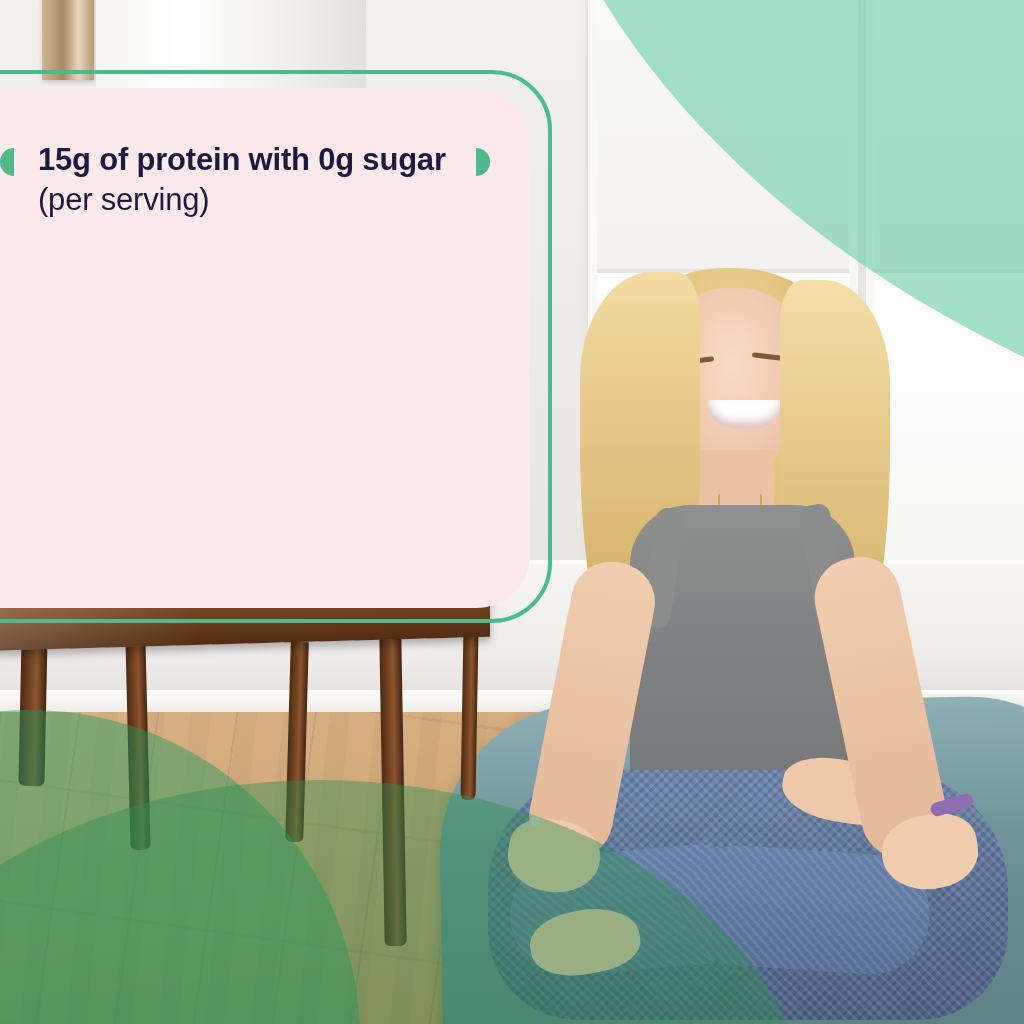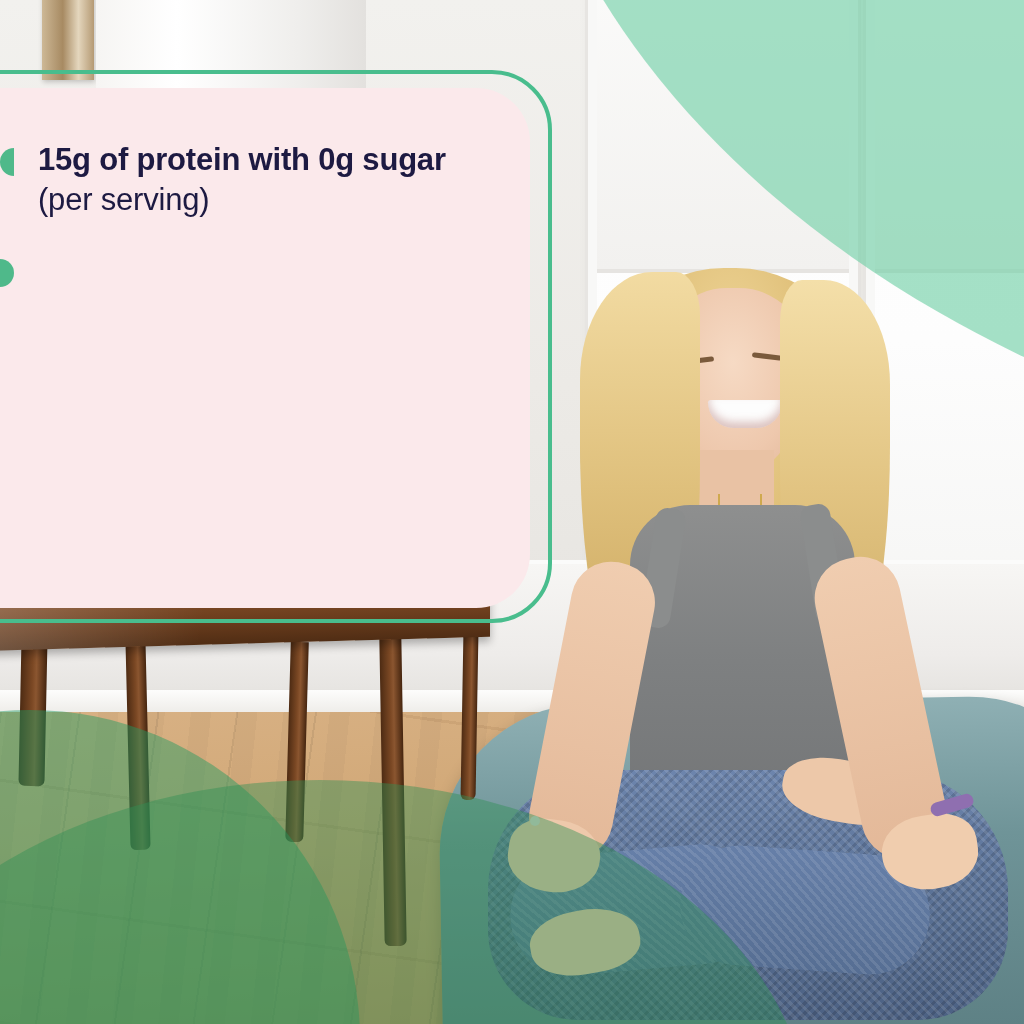--- a/index.html
+++ b/index.html
@@ -266,21 +266,21 @@
     width: 590px; height: 520px;
     background: #fbe9eb;
     border-radius: 0 54px 54px 0;
     padding: 52px 40px 40px 60px;
     box-sizing: border-box;
   }
   .benefits {
     list-style: none;
     margin: 0; padding: 0;
     display: flex;
-    flex-direction: column;
+    flex-direction: row;
     gap: 30px;
   }
   .benefit {
     display: flex;
     align-items: flex-start;
     gap: 24px;
   }
   .bullet {
     flex: 0 0 auto;
     width: 14px; height: 28px;

